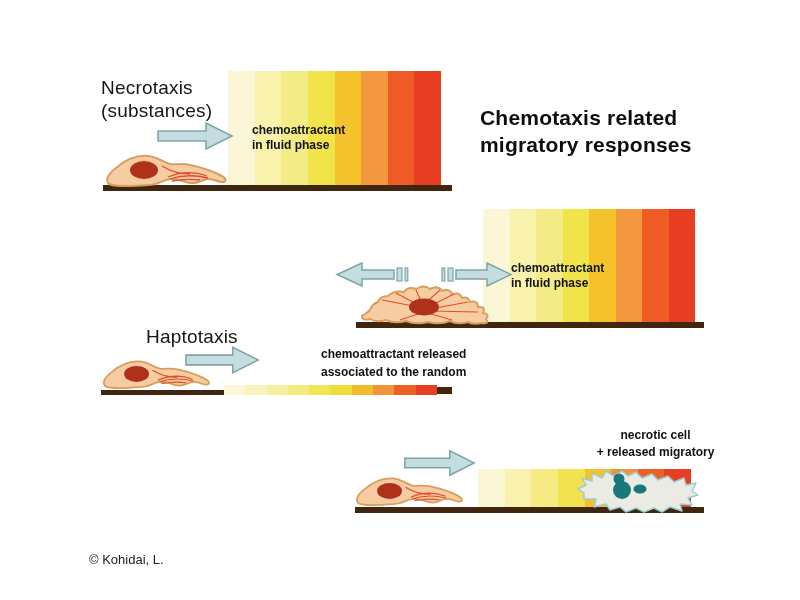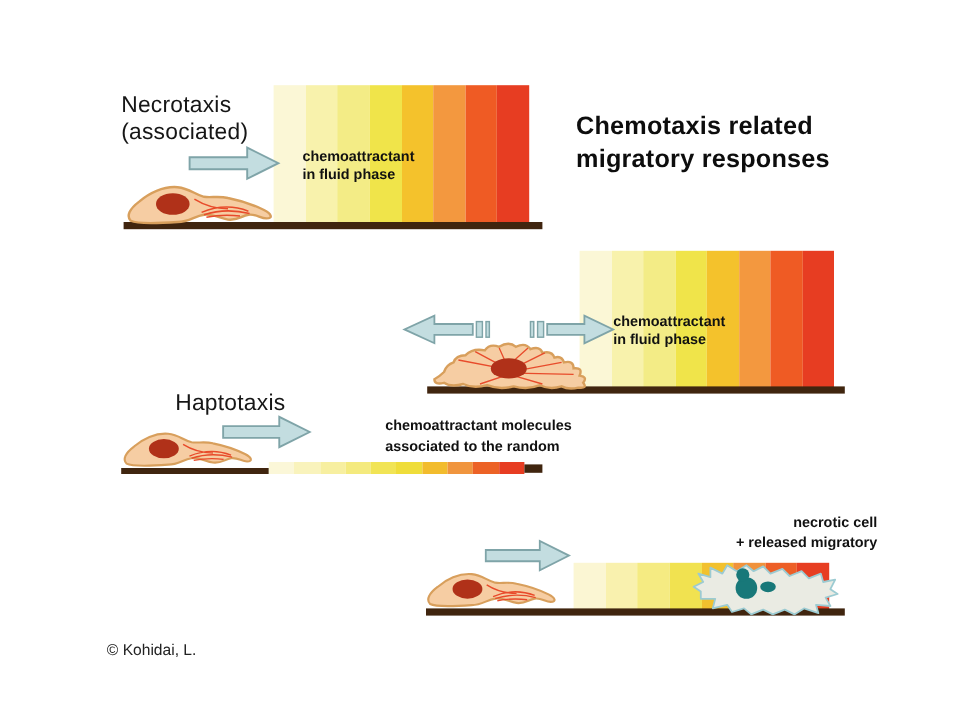--- a/index.html
+++ b/index.html
@@ -17,21 +17,21 @@
   .copyright{font-size:13px;color:#222;}
   svg{display:block;}
 </style>
 </head>
 <body>
 
 <div id="canvas">
 
   <div class="abs section-label" style="left:101px;top:76px;">
     <div>Necrotaxis</div>
-    <div>(associated)</div>
+    <div>(substances)</div>
   </div>
 
   <div class="abs stripes" style="left:228px;top:71px;width:213px;height:115px;">
       <div style="background: rgb(251, 247, 214);"></div>
       <div style="background: rgb(248, 242, 172);"></div>
       <div style="background: rgb(243, 236, 134);"></div>
       <div style="background: rgb(240, 228, 74);"></div>
       <div style="background: rgb(244, 194, 44);"></div>
       <div style="background: rgb(243, 152, 63);"></div>
       <div style="background: rgb(239, 91, 36);"></div>
@@ -52,21 +52,21 @@
   </div>
 
   <div class="abs" style="left:104px;top:149px;">
     <svg width="126" height="40" viewBox="0 0 126 40">
       <path d="M5,35 C1,31 4,25 12,19 C20,12 32,6 44,7 C54,8 58,13 66,15 C72,16 78,14 86,16 C96,18 108,22 116,26 C122,29 124,33 118,33 C113,33 109,29 103,30 C97,31 94,35 86,34 C79,33 74,29 66,30 C58,31 54,36 44,36 C30,37 11,38 5,35 Z" fill="var(--cell-fill)" stroke="var(--cell-stroke)" stroke-width="2"></path>
       <path d="M64,28 C76,23 90,22 103,27 M66,30 C78,26 92,26 104,29 M68,32 C78,30 88,30 96,31 M58,17 C66,22 74,25 86,25" fill="none" stroke="var(--cell-lines)" stroke-width="1.3"></path>
       <ellipse cx="40" cy="21" rx="14" ry="9" fill="var(--nucleus)"></ellipse>
     </svg>
   </div>
 
-  <div class="abs page-title" style="left:480px;top:92px;">
+  <div class="abs page-title" style="left:480px;top:104px;">
     <div>Chemotaxis related</div>
     <div>migratory responses</div>
   </div>
 
 
   <div class="abs stripes" style="left:483px;top:209px;width:212px;height:117px;">
       <div style="background: rgb(251, 247, 214);"></div>
       <div style="background: rgb(248, 242, 172);"></div>
       <div style="background: rgb(243, 236, 134);"></div>
       <div style="background: rgb(240, 228, 74);"></div>
@@ -109,21 +109,21 @@
 
   <div class="abs section-label" style="left:100px;top:325px;margin-left:46px;">Haptotaxis</div>
 
   <div class="abs" style="left:184px;top:344px;">
     <svg width="76" height="32" viewBox="0 0 78 32">
       <polygon points="2,11 50,11 50,3 76,16 50,29 50,21 2,21" fill="var(--arrow-fill)" stroke="var(--arrow-stroke)" stroke-width="1.6"></polygon>
     </svg>
   </div>
 
   <div class="abs annotation" style="left:321px;top:345px;line-height:18px;">
-    <div>chemoattractant molecules</div>
+    <div>chemoattractant released</div>
     <div>associated to the random</div>
   </div>
 
   <div class="abs surface" style="left:101px;top:390px;width:123px;height:5px;"></div>
 
   <div class="abs stripes" style="left:224px;top:385px;width:213px;height:10px;">
       <div style="background: rgb(251, 247, 216);"></div>
       <div style="background: rgb(249, 243, 188);"></div>
       <div style="background: rgb(247, 239, 160);"></div>
       <div style="background: rgb(244, 234, 126);"></div>
@@ -145,21 +145,21 @@
     </svg>
   </div>
 
 
   <div class="abs" style="left:401px;top:448px;">
     <svg width="77" height="30" viewBox="0 0 78 32">
       <polygon points="2,11 50,11 50,3 76,16 50,29 50,21 2,21" fill="var(--arrow-fill)" stroke="var(--arrow-stroke)" stroke-width="1.6"></polygon>
     </svg>
   </div>
 
-  <div class="abs annotation" style="left:556px;top:427px;width:175px;text-align:right;line-height:17px;">
+  <div class="abs annotation" style="left:568px;top:427px;width:175px;text-align:center;line-height:17px;">
     <div>necrotic cell</div>
     <div>+ released migratory</div>
   </div>
 
   <div class="abs stripes" style="left:478px;top:469px;width:213px;height:40px;">
       <div style="background: rgb(251, 246, 211);"></div>
       <div style="background: rgb(249, 241, 174);"></div>
       <div style="background: rgb(245, 235, 130);"></div>
       <div style="background: rgb(241, 226, 80);"></div>
       <div style="background: rgb(242, 193, 46);"></div>
@@ -180,15 +180,15 @@
 
   <div class="abs" style="left:576px;top:469px;">
     <svg width="124" height="44" viewBox="0 0 124 44">
       <path d="M8,24 L2,20 L10,16 L6,9 L16,12 L16,4 L26,9 L30,2 L38,7 L46,2 L52,7 L60,3 L66,9 L76,5 L82,11 L92,7 L98,13 L108,9 L110,16 L120,14 L116,22 L122,26 L112,29 L116,36 L104,35 L106,42 L94,38 L86,43 L78,39 L68,43 L60,39 L50,43 L44,38 L34,41 L30,35 L18,38 L20,30 L8,30 Z" fill="var(--necrotic-fill)" stroke="var(--necrotic-stroke)" stroke-width="1.5" stroke-linejoin="round"></path>
       <circle cx="46" cy="21" r="9" fill="var(--necrotic-spots)"></circle>
       <circle cx="43" cy="10" r="5.5" fill="var(--necrotic-spots)"></circle>
       <ellipse cx="64" cy="20" rx="6.5" ry="4.5" fill="var(--necrotic-spots)"></ellipse>
     </svg>
   </div>
 
-  <div class="abs copyright" style="left:89px;top:534px;">© Kohidai, L.</div>
+  <div class="abs copyright" style="left:89px;top:552px;">© Kohidai, L.</div>
 
 </div>
 
 </body></html>

